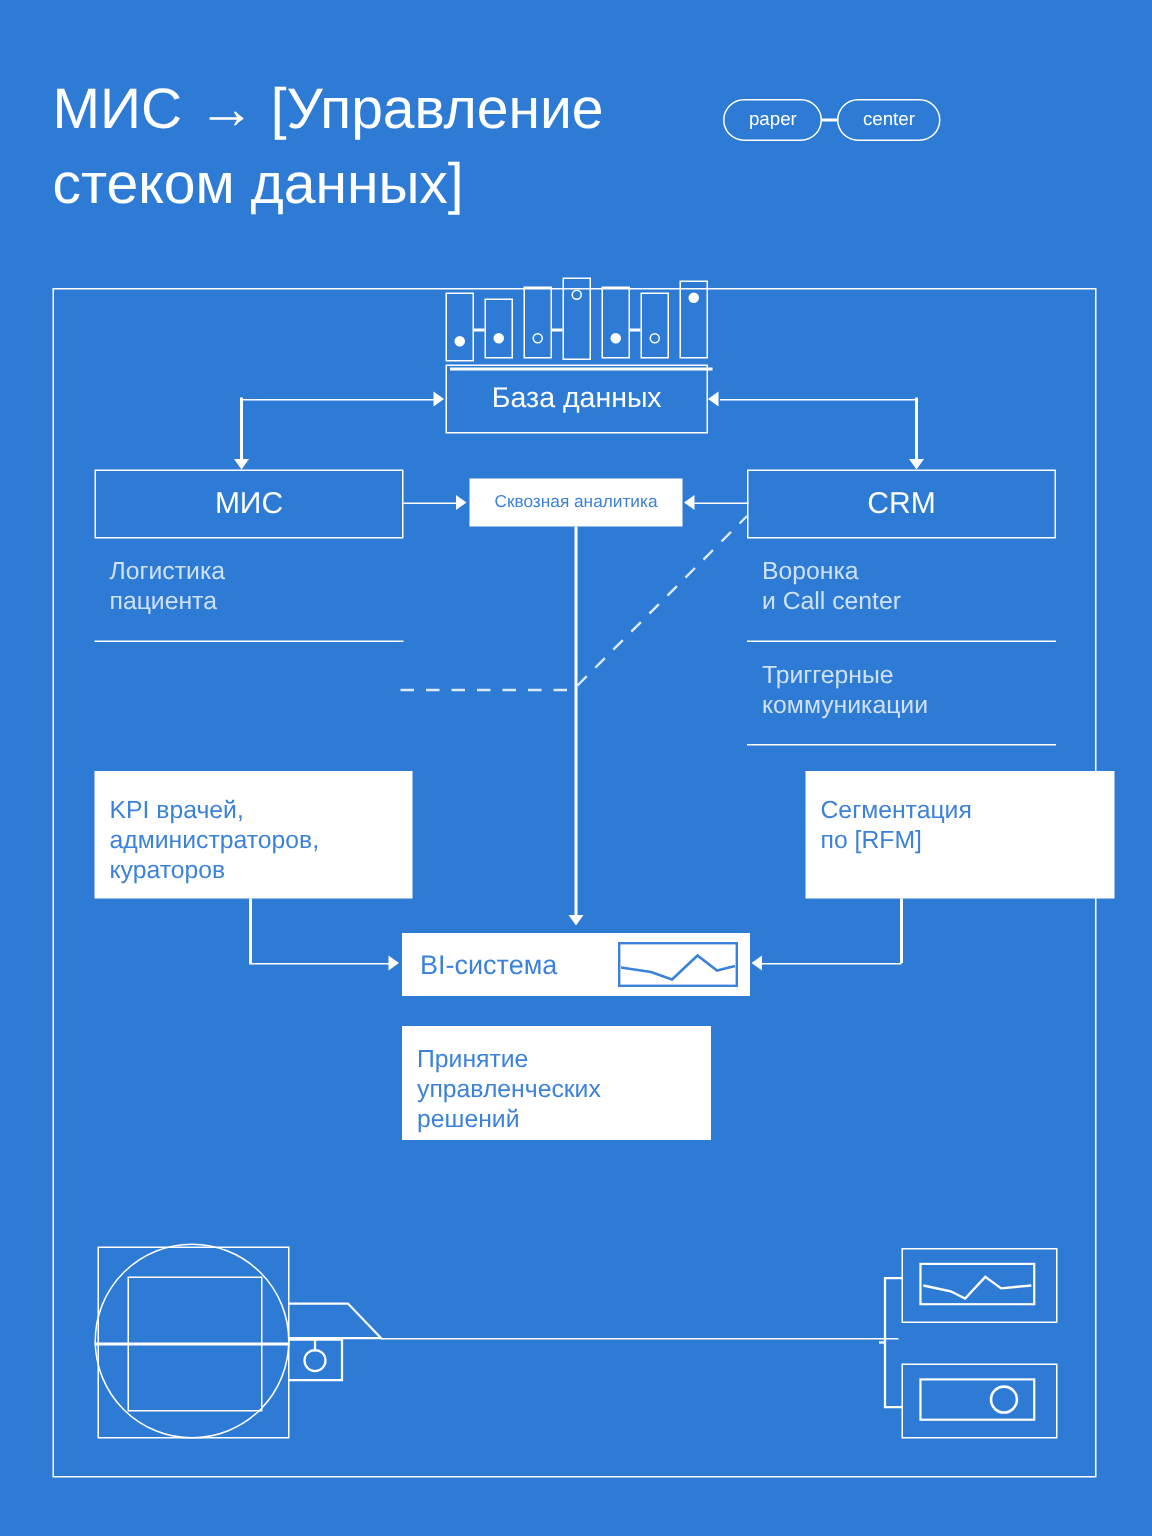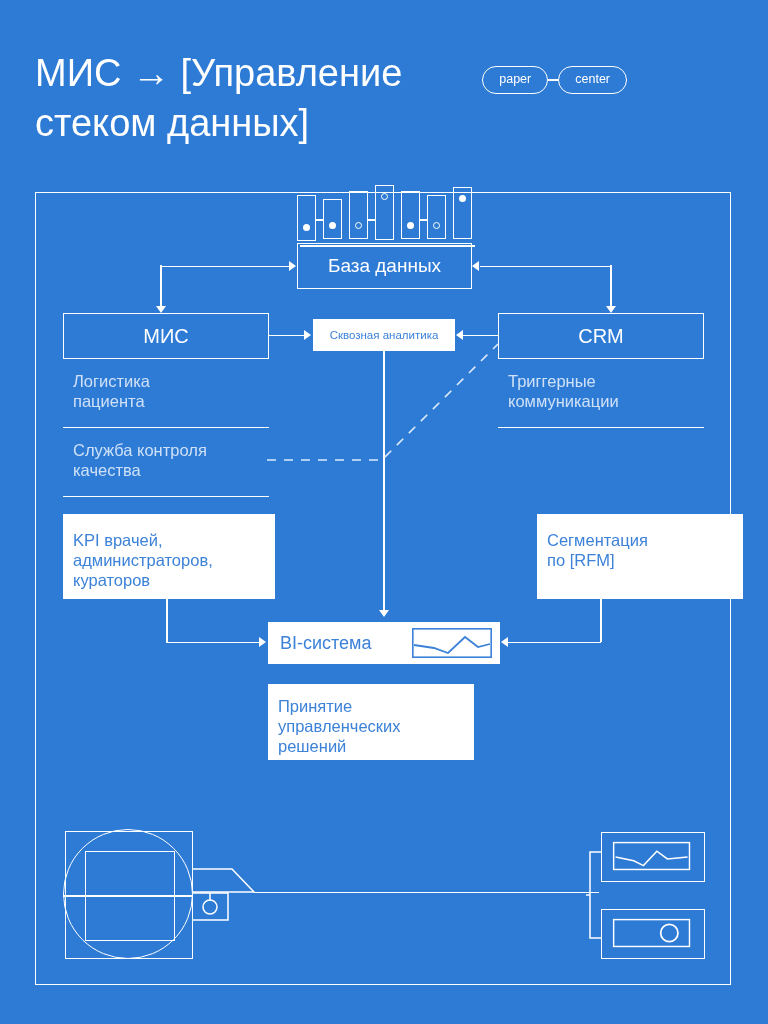--- a/index.html
+++ b/index.html
@@ -166,32 +166,32 @@
 
   <div class="ln lnv" style="left:610px; top:265px; height:46px;"></div>
   <div class="arw arw-d" style="left:606px; top:306px;"></div>
 
   <div id="col-mis" class="col">
     <div class="col-head">
       <span>МИС</span>
     </div>
     <div class="col-row">Логистика
 пациента</div>
-    <div class="col-row">Служба контроля
-качества</div>
     <div class="col-row col-spacer"></div>
   </div>
   <div id="kpi-card" class="white-card">KPI врачей,
 администраторов,
 кураторов</div>
 
   <div id="col-crm" class="col">
     <div class="col-head">
       <span>CRM</span>
     </div>
+    <div class="col-row">Воронка
+и Call center</div>
     <div class="col-row">Триггерные
 коммуникации</div>
     <div class="col-row col-spacer"></div>
   </div>
   <div id="rfm-card" class="white-card">Сегментация
 по [RFM]</div>
 
   <div id="analytics-box">
     <span>Сквозная аналитика</span>
   </div>

